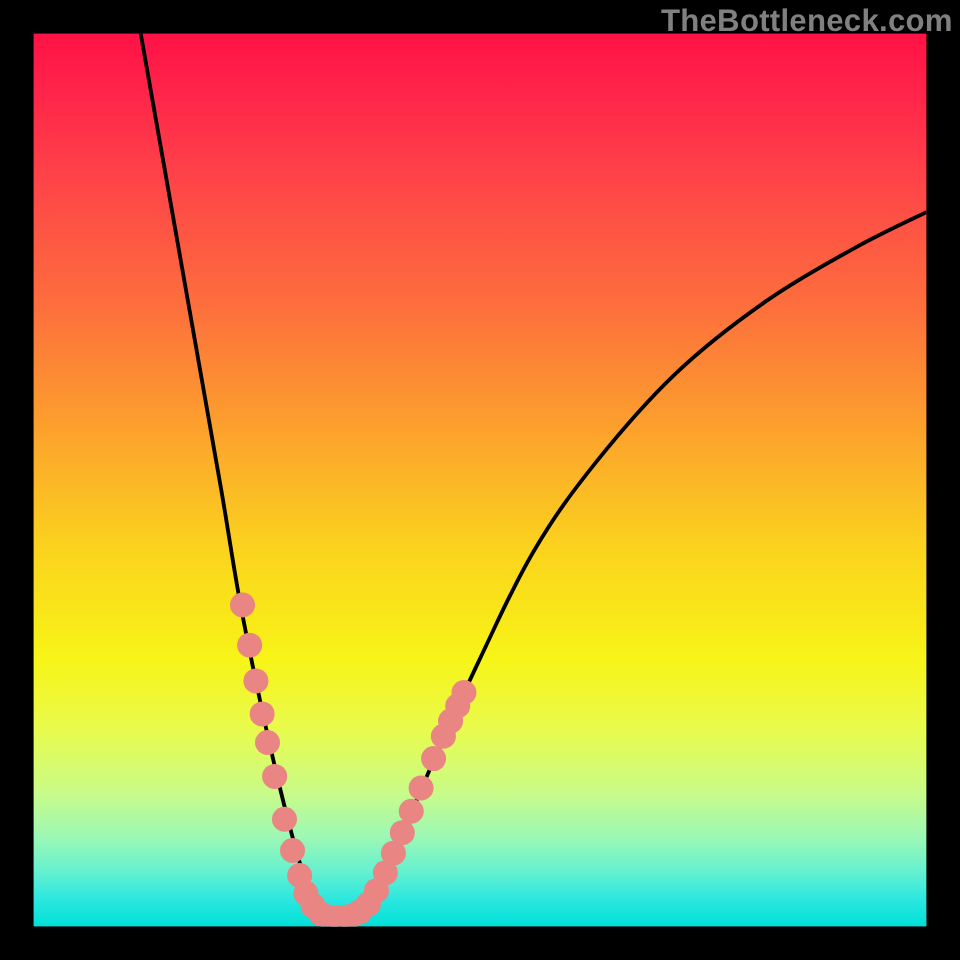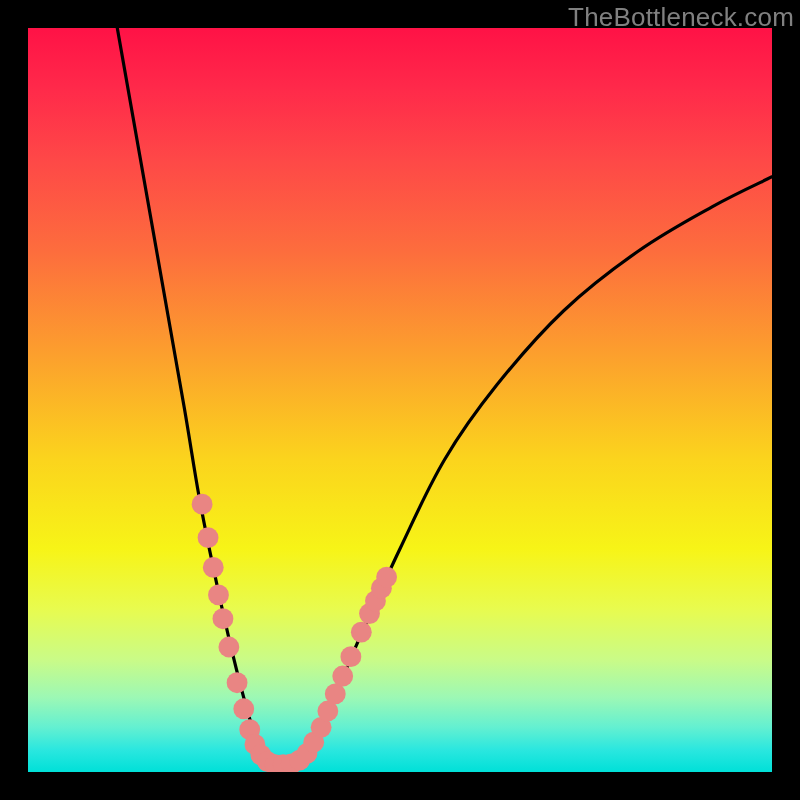--- a/index.html
+++ b/index.html
@@ -39,21 +39,21 @@
       #63f0d1 94%,
       #2be7df 97%,
       #00e0d8 100%);
   }
   .watermark {
     position: absolute;
     right: 6px;
     top: 2px;
     color: #808080;
     font-size: 26px;
-    font-weight: 400;
+    font-weight: 700;
     letter-spacing: 0.2px;
     user-select: none;
   }
   svg.curve {
     position: absolute;
     inset: 0;
     width: 744px;
     height: 744px;
     pointer-events: none;
   }

